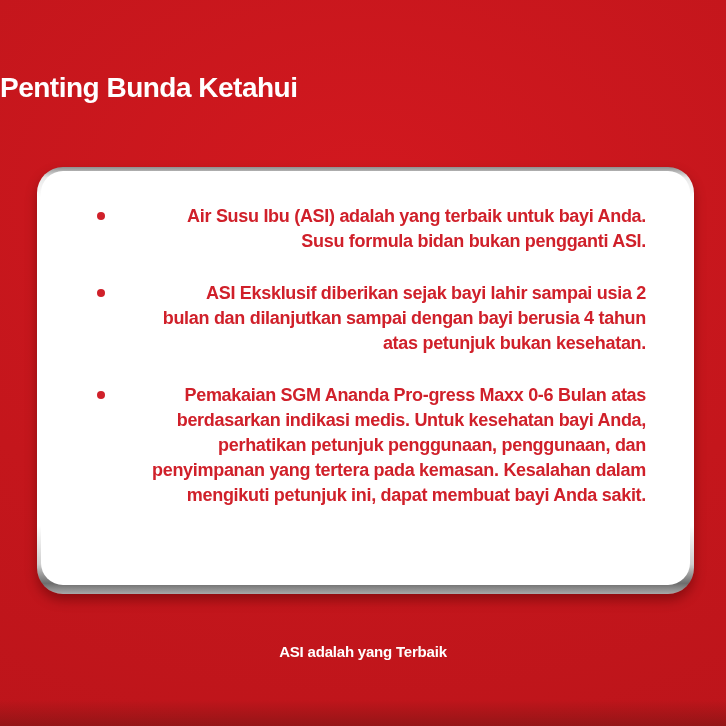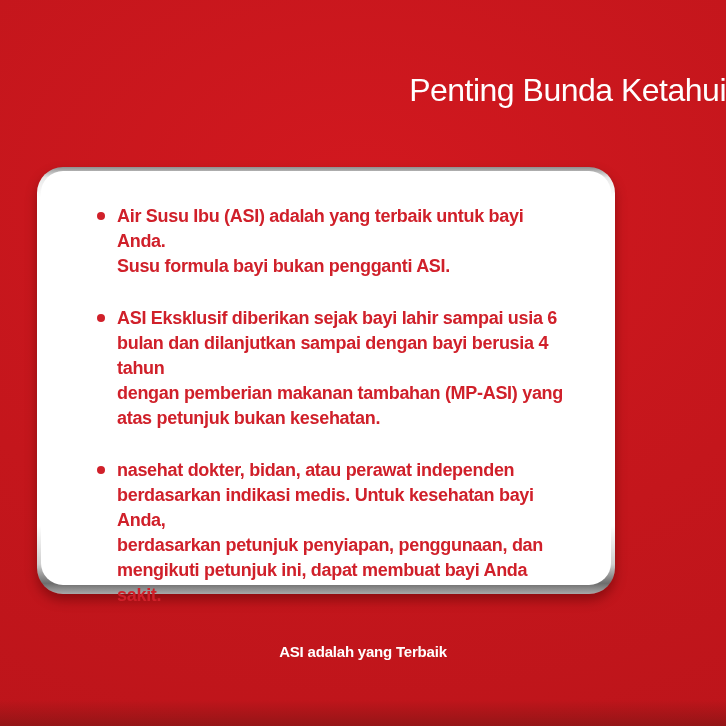--- a/index.html
+++ b/index.html
@@ -19,42 +19,43 @@
     left: 0; right: 0; bottom: 0;
     height: 26px;
     background: linear-gradient(180deg, rgba(0,0,0,0) 0%, rgba(70,20,15,0.35) 100%);
     pointer-events: none;
   }
   .poster-title {
     position: absolute;
     top: 72px;
     left: 0;
     width: 100%;
-    text-align: right;
+    text-align: left;
     color: #ffffff;
-    font-size: 32px;
-    font-weight: normal;
+    font-size: 28px;
+    font-weight: bold;
     letter-spacing: -0.5px;
   }
   .card-outer {
     position: absolute;
     left: 37px;
     top: 167px;
-    width: 578px;
+    width: 657px;
     height: 427px;
     border-radius: 26px;
     background: linear-gradient(180deg,
       #8f8f8f 0%,
       #e8e8e8 2.5%,
       #ffffff 7%,
       #ffffff 84%,
       #cfcfcf 93%,
       #6d6d6d 97.5%,
       #a9a9a9 100%);
     box-shadow: 0 6px 12px rgba(70,0,0,0.45);
+    text-align: right;
   }
   .card {
     position: absolute;
     left: 4px;
     top: 4px;
     right: 4px;
     bottom: 9px;
     background: #ffffff;
     border-radius: 22px;
   }
@@ -99,34 +100,34 @@
 <body>
 
 <div class="poster-title">Penting Bunda Ketahui</div>
 
 <div class="card-outer">
   <div class="card">
     <ul class="bullet-list">
       <li class="bullet-item">
         <span class="bullet-dot"></span>
         <div>Air Susu Ibu (ASI) adalah yang terbaik untuk bayi Anda.</div>
-        <div>Susu formula bayi bukan pengganti ASI.</div>
+        <div>Susu formula bidan bukan pengganti ASI.</div>
       </li>
       <li class="bullet-item">
         <span class="bullet-dot"></span>
-        <div>ASI Eksklusif diberikan sejak bayi lahir sampai usia 6</div>
+        <div>ASI Eksklusif diberikan sejak bayi lahir sampai usia 2</div>
         <div>bulan dan dilanjutkan sampai dengan bayi berusia 4 tahun</div>
-        <div>dengan pemberian makanan tambahan (MP-ASI) yang</div>
         <div>atas petunjuk bukan kesehatan.</div>
       </li>
       <li class="bullet-item">
         <span class="bullet-dot"></span>
-        <div>nasehat dokter, bidan, atau perawat independen</div>
+        <div>Pemakaian SGM Ananda Pro-gress Maxx 0-6 Bulan atas</div>
         <div>berdasarkan indikasi medis. Untuk kesehatan bayi Anda,</div>
-        <div>berdasarkan petunjuk penyiapan, penggunaan, dan</div>
+        <div>perhatikan petunjuk penggunaan, penggunaan, dan</div>
+        <div>penyimpanan yang tertera pada kemasan. Kesalahan dalam</div>
         <div>mengikuti petunjuk ini, dapat membuat bayi Anda sakit.</div>
       </li>
     </ul>
   </div>
 </div>
 
 <div class="poster-footer">
   <div>ASI adalah yang Terbaik</div>
 </div>
 

